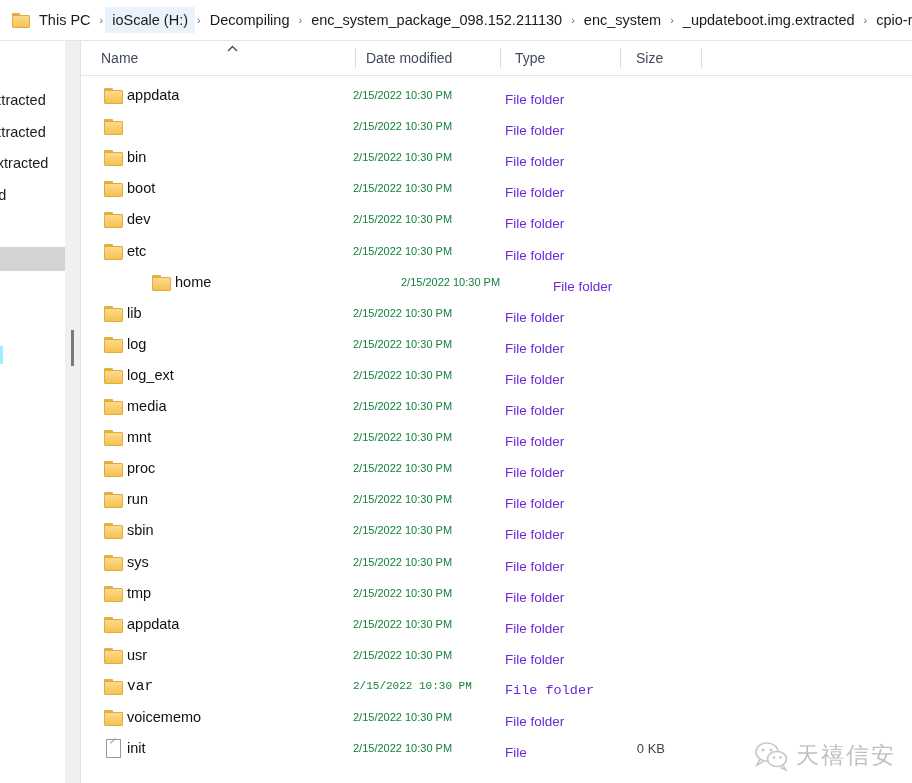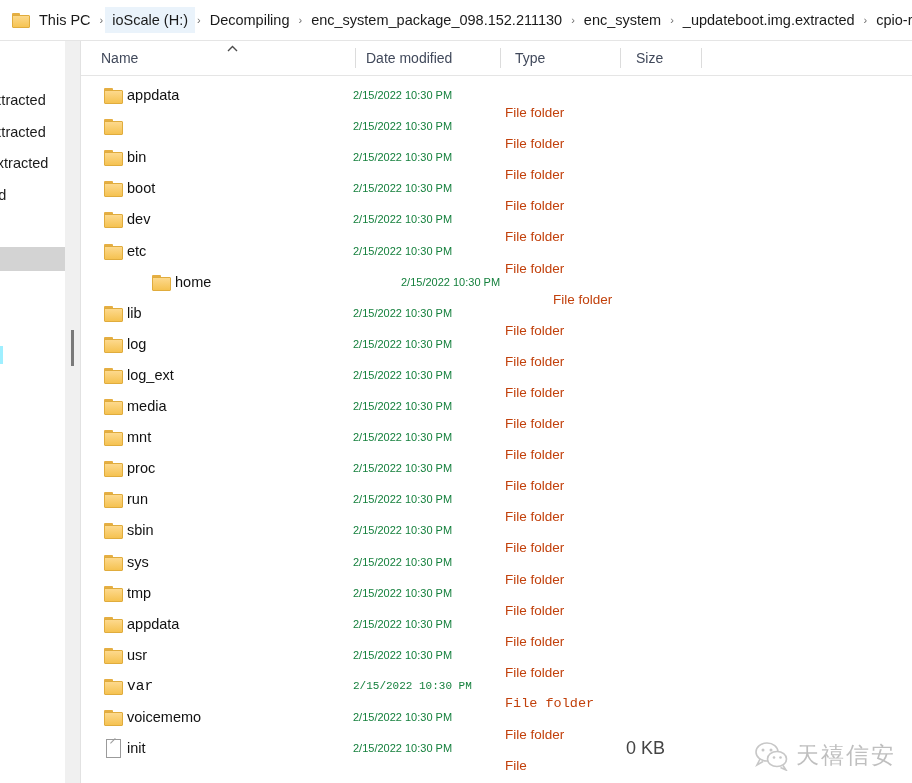--- a/index.html
+++ b/index.html
@@ -179,34 +179,34 @@
     position: absolute;
     left: 272px; top: 0;
     height: 31px;
     line-height: 31px;
     font-size: 11px;
     color: #15803d;
     white-space: nowrap;
   }
   .cell-type {
     position: absolute;
-    left: 424px; top: 17px;
+    left: 424px; top: 4px;
     height: 31px;
     line-height: 31px;
     font-size: 13.5px;
-    color: #c2410c;
+    color: #6d28d9;
     white-space: nowrap;
   }
   .cell-size {
     position: absolute;
     left: 506px; top: 0;
     width: 78px;
     height: 31px;
     line-height: 31px;
-    font-size: 18px;
+    font-size: 13px;
     color: #444444;
     text-align: right;
     white-space: nowrap;
   }
 
   
   .row-icon {
     position: absolute;
     left: 23px;
     top: 8px;

